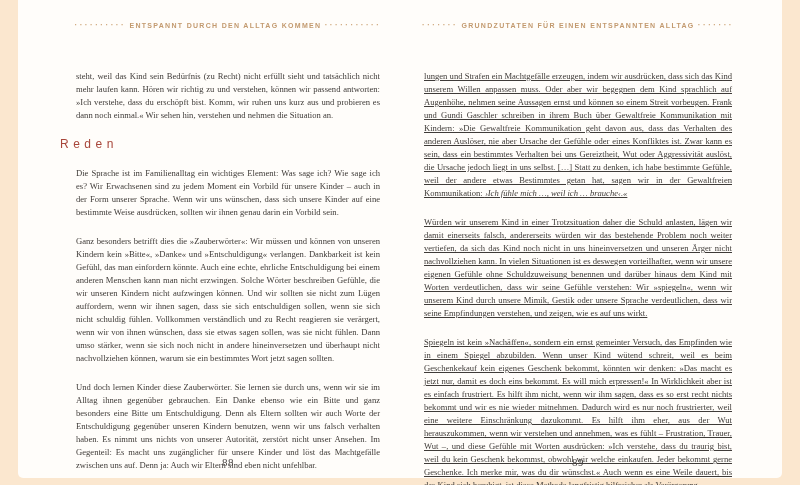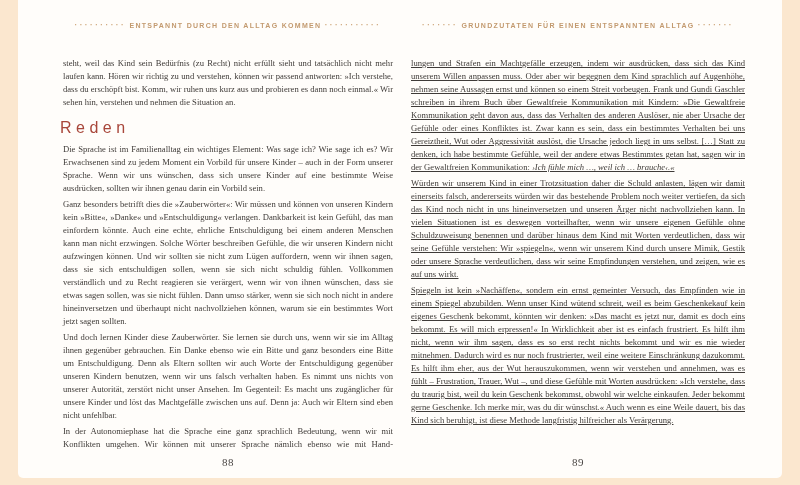--- a/index.html
+++ b/index.html
@@ -30,27 +30,27 @@
   .head-left{left:42px;width:336px;}
   .head-right{left:390px;width:340px;}
   .col{
     position:absolute;top:54px;
     font-size:8.6px;line-height:13px;
     color:#3f3b38;
     text-align:justify;
   }
   .col-left{left:42px;width:336px;}
   .col-right{left:390px;width:340px;text-decoration:underline;}
-  .col p{margin:3px;}
+  .col p{margin:16px;}
   .col p.cont{text-align-last:justify;}
   h2.section-heading{
     margin:12px 0 9px 0;
     font-family:"Liberation Sans","DejaVu Sans",sans-serif;
     font-weight:400;
-    font-size:16px;
+    font-size:12px;
     letter-spacing:4.5px;
     color:#a8463a;
   }
   .it{font-style:italic;}
   .page-number{
     position:absolute;top:456px;
     font-size:11px;color:#4a4644;
     text-align:center;letter-spacing:0.5px;
   }
   .pn-left{left:42px;width:336px;}

